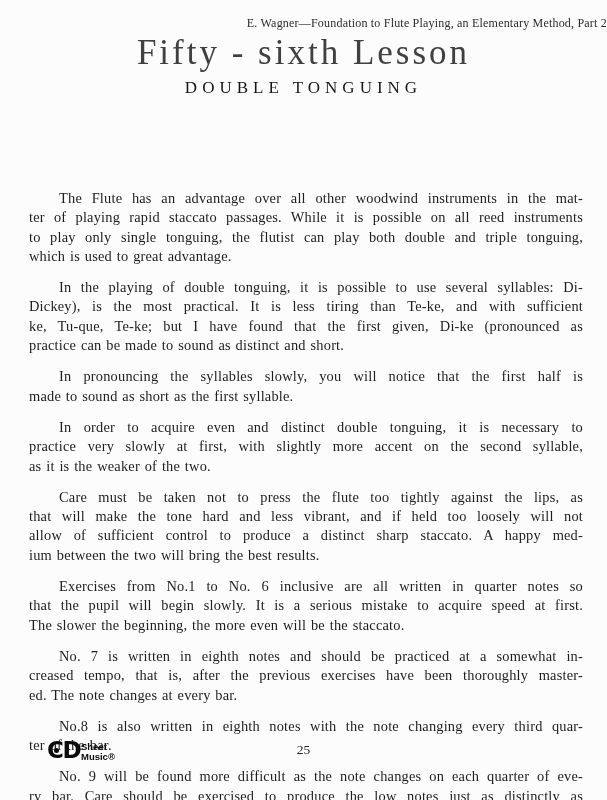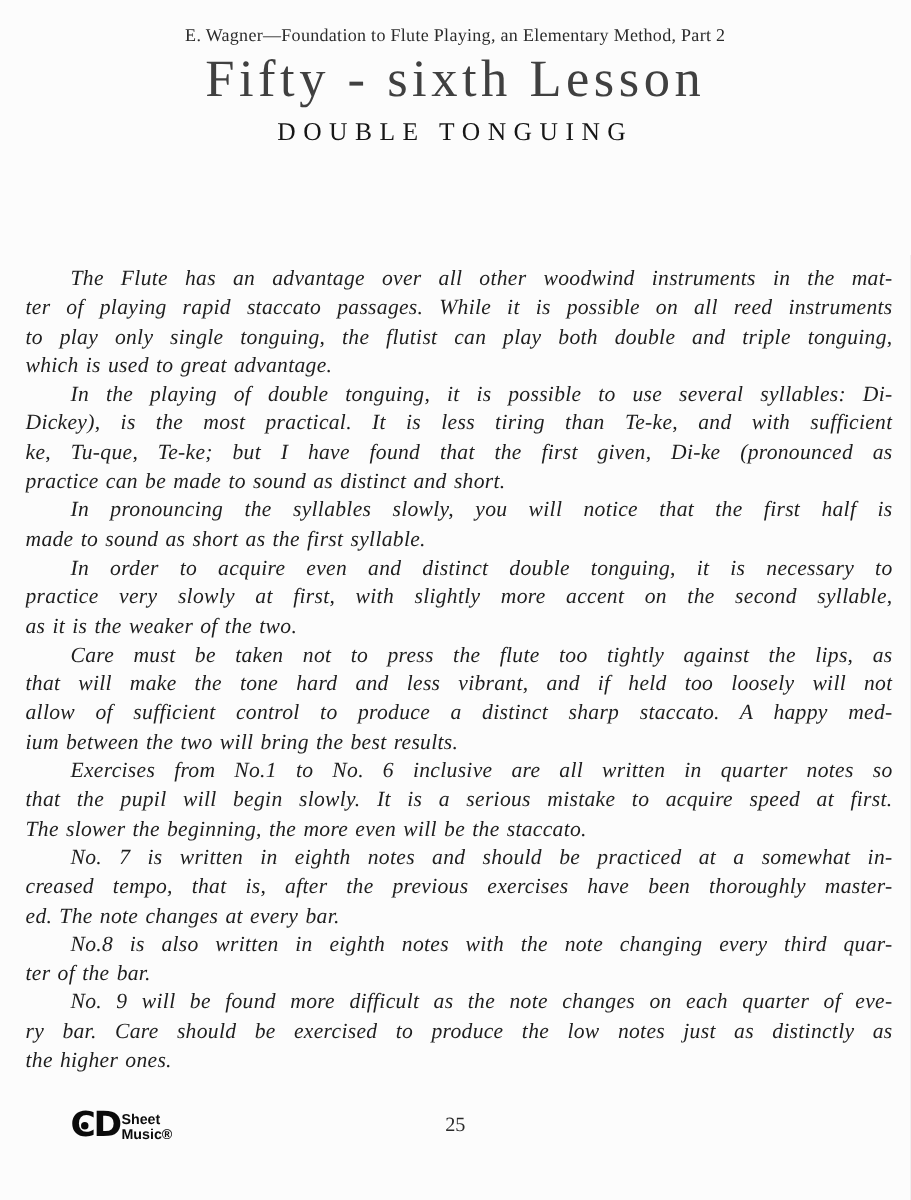--- a/index.html
+++ b/index.html
@@ -10,21 +10,21 @@
     height: 800px;
     background: #fcfcfc;
     font-family: "Liberation Serif", serif;
     color: #1e1e1e;
     overflow: hidden;
     margin: 0 auto;
   }
   .running-header {
     position: absolute;
     top: 16px; left: 0; right: 0;
-    text-align: center;
+    text-align: right;
     font-size: 12px;
     color: #2b2b2b;
     letter-spacing: 0.2px;
   }
   .lesson-title {
     position: absolute;
     top: 33px; left: 0; right: 0;
     text-align: center;
     font-size: 35px;
     letter-spacing: 3px;
@@ -39,21 +39,21 @@
     font-weight: normal;
     letter-spacing: 5px;
     color: #161616;
   }
   .body-text {
     position: absolute;
     top: 177px;
     left: 17px;
     width: 578px;
   }
-  .paragraph { margin: 0; font-style: italic; }
+  .paragraph { margin: 12px; }
   .line {
     font-size: 14.4px;
     line-height: 19.3px;
     height: 19.3px;
     overflow: hidden;
     text-align: justify;
     letter-spacing: 0.2px;
     word-spacing: 1px;
   }
   .line::after {

